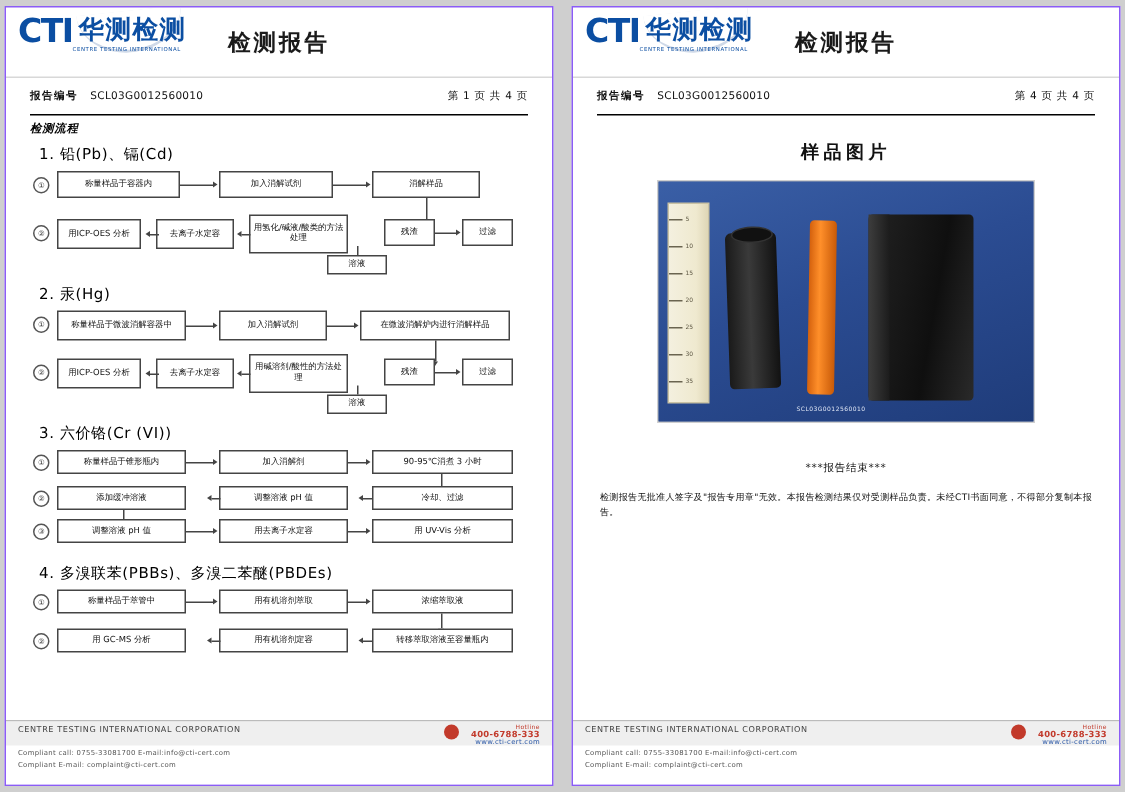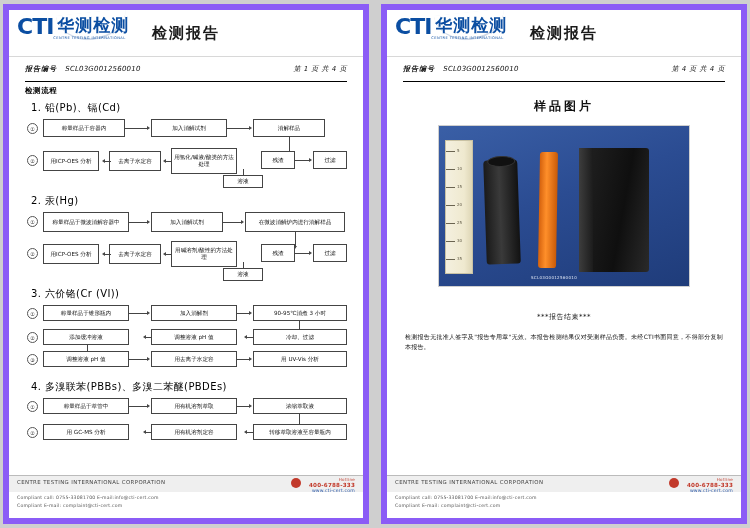--- a/index.html
+++ b/index.html
@@ -5,21 +5,21 @@
   html,body{margin:0;padding:0;}
   body{
     width:750px;height:528px;
     background:#cfcfcf;
     font-family:"DejaVu Sans","Liberation Sans",sans-serif;
     overflow:hidden;
   }
   .sheet{
     position:absolute;top:4px;width:366px;height:520px;
     background:#ffffff;
-    border:6px solid #8b5cf6;
+    border:1px solid #8b5cf6;
     box-sizing:border-box;
     overflow:hidden;
   }
   #page3{left:3px;}
   #page4{left:381px;}
 
   
   .hdr{position:relative;height:46px;border-bottom:1px solid #d8d8d8;}
   .cti-logo{
     position:absolute;left:8px;top:6px;
@@ -46,31 +46,32 @@
   }
   .rpt-title{
     position:absolute;left:0;right:0;top:14px;text-align:center;
     font-family:"DejaVu Sans","Liberation Sans",sans-serif;
     font-size:15px;font-weight:bold;color:#1a1a1a;letter-spacing:2px;
   }
 
   
   .meta{
     position:relative;margin:7px 16px 0 16px;height:15px;
-    font-size:7px;color:#111;font-style:italic;
+    font-size:7px;color:#111;
   }
   .meta .lbl{font-weight:bold;letter-spacing:1px;}
   .meta .val{margin-left:6px;letter-spacing:.2px;}
   .meta .pager{position:absolute;right:0;top:0;font-size:7px;letter-spacing:.5px;}
   .meta-rule{margin:2px 16px 0 16px;border-top:1px solid #000;}
 
   
   .sec-title{
     margin:4px 16px 2px 16px;font-size:7.5px;font-weight:bold;color:#000;
     letter-spacing:.6px;
+    font-style:italic;
   }
   .sub-title{
     margin:5px 16px 2px 22px;font-size:10px;color:#000;letter-spacing:.4px;
   }
   .flow{position:relative;margin:0 16px;}
 
   .node{
     position:absolute;
     border:1px solid #444;
     background:#fff;

